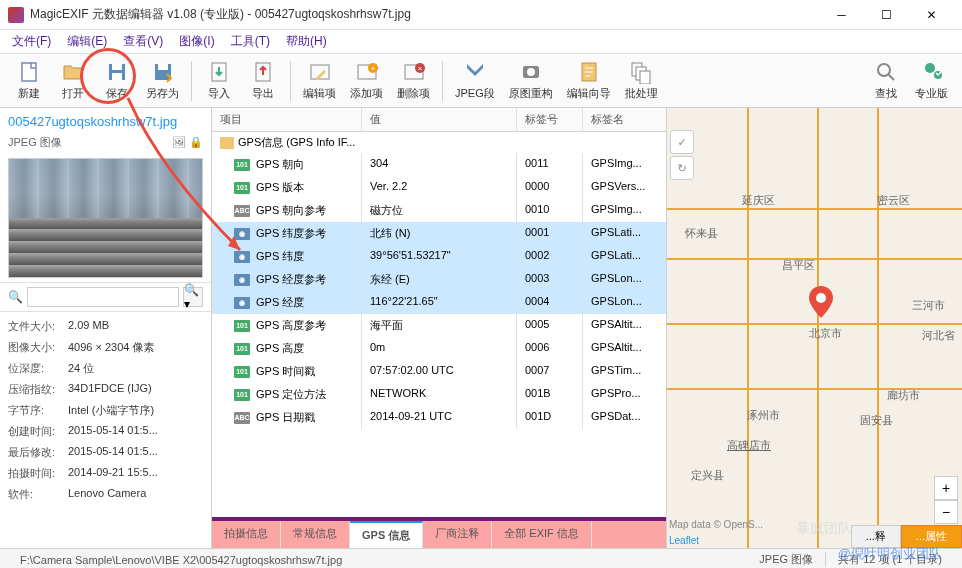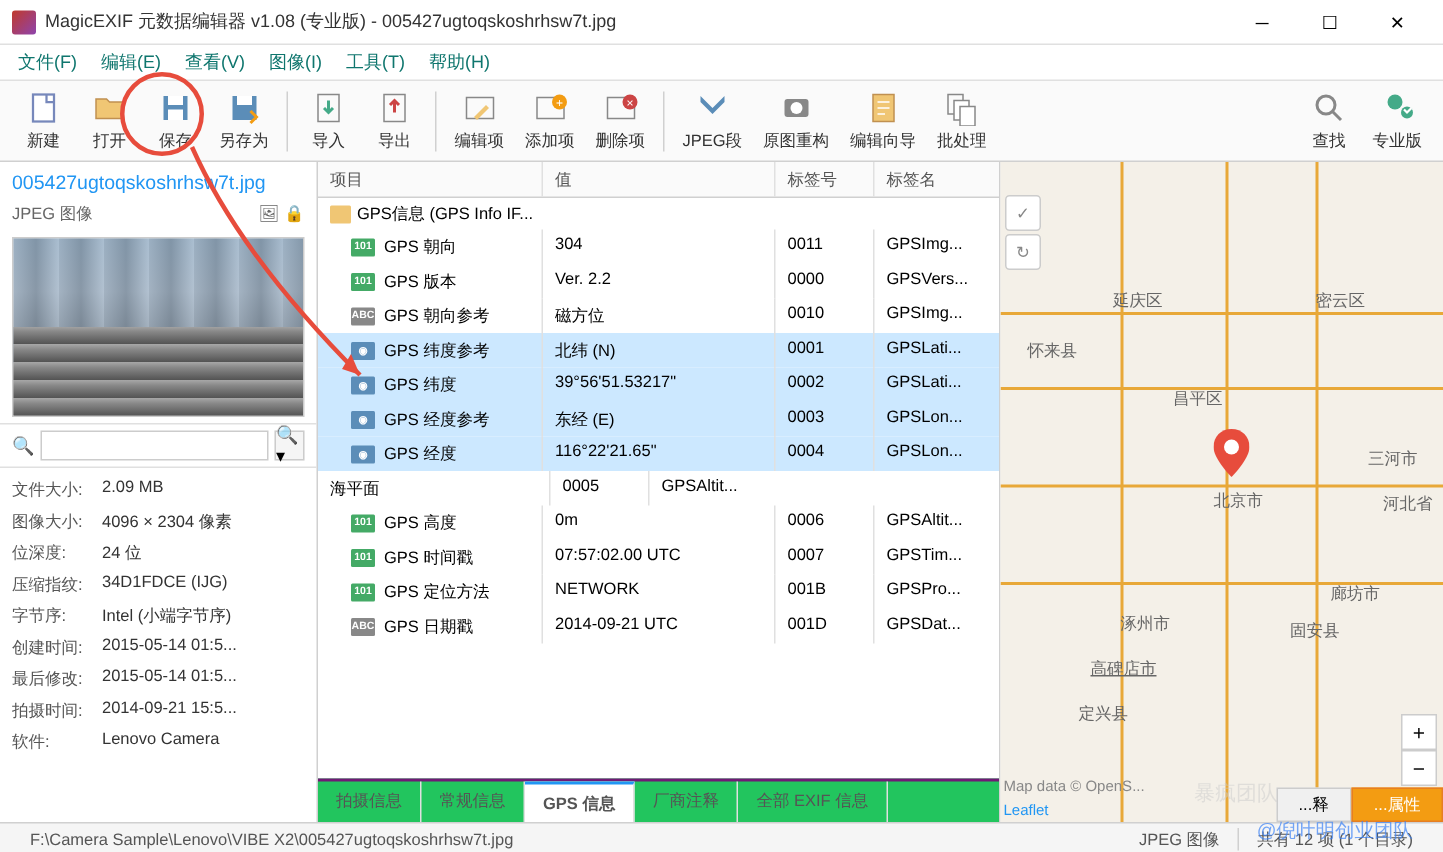--- a/index.html
+++ b/index.html
@@ -5,21 +5,21 @@
     * { margin: 0; padding: 0; box-sizing: border-box; font-family: "Microsoft YaHei", "Segoe UI", sans-serif; }
     body { width: 962px; height: 568px; background: #fff; font-size: 12px; overflow: hidden; position: relative; }
     
     .titlebar { height: 30px; background: #fff; display: flex; align-items: center; padding: 0 8px; border-bottom: 1px solid #e0e0e0; }
     .titlebar-icon { width: 16px; height: 16px; background: linear-gradient(135deg, #c0392b, #8e44ad); margin-right: 6px; border-radius: 2px; }
     .titlebar-text { flex: 1; font-size: 12px; color: #333; }
     .window-controls { display: flex; }
     .win-btn { width: 45px; height: 30px; display: flex; align-items: center; justify-content: center; cursor: pointer; }
     
     .menubar { height: 24px; background: #fff; display: flex; align-items: center; padding: 0 4px; border-bottom: 1px solid #e0e0e0; }
-    .menu-item { padding: 2px 8px; cursor: pointer; font-size: 12px; color: #0f766e; }
+    .menu-item { padding: 2px 8px; cursor: pointer; font-size: 12px; color: #4c1d95; }
     
     .toolbar { height: 54px; background: #fafafa; display: flex; align-items: center; padding: 4px 8px; border-bottom: 1px solid #d0d0d0; gap: 2px; position: relative; }
     .tool-btn { display: flex; flex-direction: column; align-items: center; padding: 2px 6px; cursor: pointer; min-width: 42px; border-radius: 3px; }
     .tool-icon { width: 24px; height: 24px; margin-bottom: 2px; }
     .tool-label { font-size: 11px; color: #333; }
     .tool-sep { width: 1px; height: 40px; background: #d0d0d0; margin: 0 4px; }
     .tool-spacer { flex: 1; }
     
     .red-circle { position: absolute; left: 80px; top: 48px; width: 56px; height: 56px; border: 3px solid #e74c3c; border-radius: 50%; pointer-events: none; z-index: 100; }
     .red-arrow { position: absolute; left: 120px; top: 90px; z-index: 99; pointer-events: none; }
@@ -52,21 +52,21 @@
     .data-rows { flex: 1; overflow-y: auto; }
     .data-group { display: flex; align-items: center; padding: 3px 8px; font-size: 11px; }
     .folder-icon { width: 14px; height: 12px; background: #f0c674; margin-right: 4px; border-radius: 1px; }
     .data-row { display: flex; font-size: 11px; }
     .data-row.selected { background: #cce8ff; }
     .data-row .col-item { display: flex; align-items: center; }
     .row-icon { width: 16px; height: 12px; background: #4a6; margin-left: 14px; margin-right: 6px; border-radius: 1px; display: flex; align-items: center; justify-content: center; color: #fff; font-size: 7px; font-weight: bold; }
     .row-icon.abc { background: #888; }
     .row-icon.cam { background: #5b8db8; }
     
-    .tabs-row { display: flex; background: #22c55e; border-top: 2px solid #701a75; }
+    .tabs-row { display: flex; background: #fca5a5; border-top: 4px solid #701a75; }
     .tab { padding: 5px 12px; font-size: 11px; cursor: pointer; border-right: 1px solid #e0e0e0; color: #555; }
     .tab.active { background: #fff; font-weight: bold; border-top: 2px solid #2196F3; }
     
     .right-panel { width: 295px; display: flex; flex-direction: column; }
     .map-controls { position: absolute; left: 670px; top: 130px; z-index: 50; display: flex; flex-direction: column; gap: 2px; }
     .map-ctrl-btn { width: 24px; height: 24px; background: #fff; border: 1px solid #ccc; border-radius: 3px; cursor: pointer; display: flex; align-items: center; justify-content: center; font-size: 11px; color: #888; }
     .map { flex: 1; background: #f4f0e8; position: relative; overflow: hidden; }
     .map-roads { position: absolute; inset: 0; }
     .road { position: absolute; background: #e8a838; }
     .road.h { height: 2px; width: 100%; }
@@ -336,20 +336,21 @@
             <div class="col-tag">0003</div>
             <div class="col-name">GPSLon...</div>
           </div>
           <div class="data-row selected">
             <div class="col-item"><div class="row-icon cam">◉</div>GPS 经度</div>
             <div class="col-value">116°22'21.65"</div>
             <div class="col-tag">0004</div>
             <div class="col-name">GPSLon...</div>
           </div>
           <div class="data-row">
+            <div class="col-item"><div class="row-icon ">101</div>GPS 高度参考</div>
             <div class="col-value">海平面</div>
             <div class="col-tag">0005</div>
             <div class="col-name">GPSAltit...</div>
           </div>
           <div class="data-row">
             <div class="col-item"><div class="row-icon ">101</div>GPS 高度</div>
             <div class="col-value">0m</div>
             <div class="col-tag">0006</div>
             <div class="col-name">GPSAltit...</div>
           </div>
@@ -402,21 +403,21 @@
           <div class="map-city" style="left: 75px; top: 85px;">延庆区</div>
           <div class="map-city" style="left: 18px; top: 118px;">怀来县</div>
           <div class="map-city" style="left: 115px; top: 150px;">昌平区</div>
           <div class="map-city" style="left: 142px; top: 218px;">北京市</div>
           <div class="map-city" style="left: 245px; top: 190px;">三河市</div>
           <div class="map-city" style="left: 255px; top: 220px;">河北省</div>
           <div class="map-city" style="left: 220px; top: 280px;">廊坊市</div>
           <div class="map-city" style="left: 80px; top: 300px;">涿州市</div>
           <div class="map-city" style="left: 150px; top: 305px; padding-left: 43px;">固安县</div>
           <div class="map-city" style="left: 60px; top: 330px; text-decoration: underline;">高碑店市</div>
-          <div class="map-city" style="left: 52px; top: 360px; text-align: center;">定兴县</div>
+          <div class="map-city" style="left: 24px; top: 360px; text-align: center;">定兴县</div>
         </div>
       <div class="map-marker">
         <svg class="marker-pin" viewBox="0 0 24 32">
             <path d="M12 0C5 0 0 5 0 12c0 8 12 20 12 20s12-12 12-20C24 5 19 0 12 0z" fill="#e74c3c"></path>
             <circle cx="12" cy="12" r="5" fill="#fff"></circle>
           </svg>
       </div>
       <div class="map-zoom">
         <div class="zoom-btn">+</div>
         <div class="zoom-btn">−</div>

